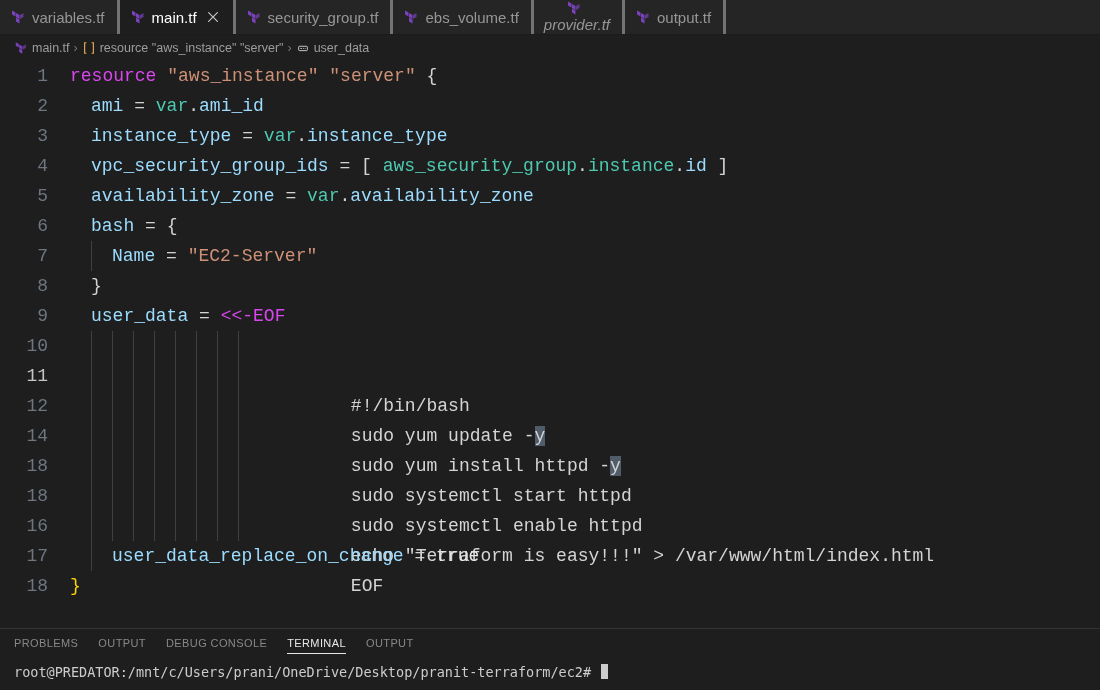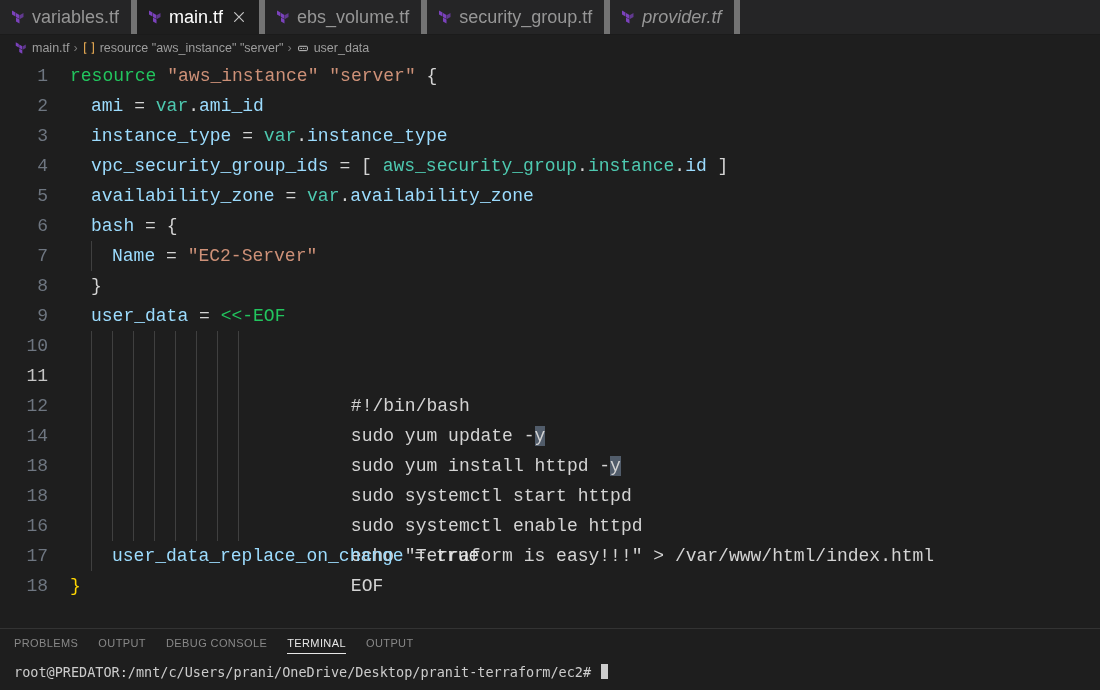--- a/index.html
+++ b/index.html
@@ -14,31 +14,31 @@
   .tabbar {
     display: flex;
     height: 35px;
     background: #252526;
     border-bottom: 1px solid #1b1b1b;
     user-select: none;
   }
   .tab {
     display: flex; align-items: center;
     padding: 0 12px 0 10px;
-    border-right: 6px solid #737373;
+    border-right: 3px solid #737373;
     color: #969696;
-    font-size: 18px;
+    font-size: 15px;
     white-space: nowrap;
     cursor: pointer;
   }
   .tab.active {
     background: #1e1e1e;
     color: #ffffff;
   }
-  .tab.italic { font-style: italic; }
+  .tab.italic { font-style: italic; flex-direction: column; }
   .tab .tf-icon { margin-right: 6px; display:inline-flex; }
   .tab .close {
     margin-left: 8px; width:16px; height:16px;
     display:flex; align-items:center; justify-content:center;
     border-radius:3px;
     color:#c5c5c5;
   }
   .tf-icon svg { width:16px; height:16px; display:block; }
   .tf-mini svg { width:14px; height:14px; display:block; }
 
@@ -76,21 +76,21 @@
     text-align: right;
     padding-right: 22px;
     color:#6e7681;
   }
   .line.current .gutter { color:#c6c6c6; }
   .code { flex:1; position:relative; }
   .guide {
     position:absolute; top:0; bottom:0; width:1px;
     background:#404040;
   }
-  .tok-kw    { color:#22c55e; }
+  .tok-kw    { color:#d946ef; }
   .tok-str   { color:#ce9178; }
   .tok-type  { color:#4ec9b0; }
   .tok-var   { color:#9cdcfe; }
   .tok-punct { color:#d4d4d4; }
   .tok-const { color:#e5e5e5; }
   .tok-body  { color:#d4d4d4; }
   .hl        { background:#515c6a; }
   .w   { display:inline-block; width:10.5px; } 
 
   
@@ -168,51 +168,64 @@
       <span class="tf-icon">
         <svg viewBox="0 0 32 32">
             <g fill="#7b42bc">
               <path d="M4 3l7 4v8l-7-4z"></path>
               <path d="M12 8l7 4v8l-7-4z"></path>
               <path d="M20 12l7-4v8l-7 4z" opacity=".7"></path>
               <path d="M12 17l7 4v8l-7-4z"></path>
             </g>
           </svg>
       </span>
+      <span>security_group.tf</span>
+    </div>
+
+    <div class="tab">
+      <span class="tf-icon">
+        <svg viewBox="0 0 32 32">
+            <g fill="#7b42bc">
+              <path d="M4 3l7 4v8l-7-4z"></path>
+              <path d="M12 8l7 4v8l-7-4z"></path>
+              <path d="M20 12l7-4v8l-7 4z" opacity=".7"></path>
+              <path d="M12 17l7 4v8l-7-4z"></path>
+            </g>
+          </svg>
+      </span>
       <span>ebs_volume.tf</span>
     </div>
 
+    <div class="tab italic">
+      <span class="tf-icon">
+        <svg viewBox="0 0 32 32">
+            <g fill="#7b42bc">
+              <path d="M4 3l7 4v8l-7-4z"></path>
+              <path d="M12 8l7 4v8l-7-4z"></path>
+              <path d="M20 12l7-4v8l-7 4z" opacity=".7"></path>
+              <path d="M12 17l7 4v8l-7-4z"></path>
+            </g>
+          </svg>
+      </span>
+      <span>provider.tf</span>
+    </div>
+
     <div class="tab">
       <span class="tf-icon">
         <svg viewBox="0 0 32 32">
             <g fill="#7b42bc">
               <path d="M4 3l7 4v8l-7-4z"></path>
               <path d="M12 8l7 4v8l-7-4z"></path>
               <path d="M20 12l7-4v8l-7 4z" opacity=".7"></path>
               <path d="M12 17l7 4v8l-7-4z"></path>
             </g>
           </svg>
       </span>
-      <span>security_group.tf</span>
-    </div>
-
-    <div class="tab italic">
-      <span class="tf-icon">
-        <svg viewBox="0 0 32 32">
-            <g fill="#7b42bc">
-              <path d="M4 3l7 4v8l-7-4z"></path>
-              <path d="M12 8l7 4v8l-7-4z"></path>
-              <path d="M20 12l7-4v8l-7 4z" opacity=".7"></path>
-              <path d="M12 17l7 4v8l-7-4z"></path>
-            </g>
-          </svg>
-      </span>
-      <span>provider.tf</span>
-    </div>
-
+      <span>output.tf</span>
+    </div>
   </div>
 
   <div class="breadcrumbs">
     <span class="crumb">
       <span class="tf-mini">
         <svg viewBox="0 0 32 32">
             <g fill="#7b42bc">
               <path d="M4 3l7 4v8l-7-4z"></path>
               <path d="M12 8l7 4v8l-7-4z"></path>
               <path d="M20 12l7-4v8l-7 4z" opacity=".7"></path>

